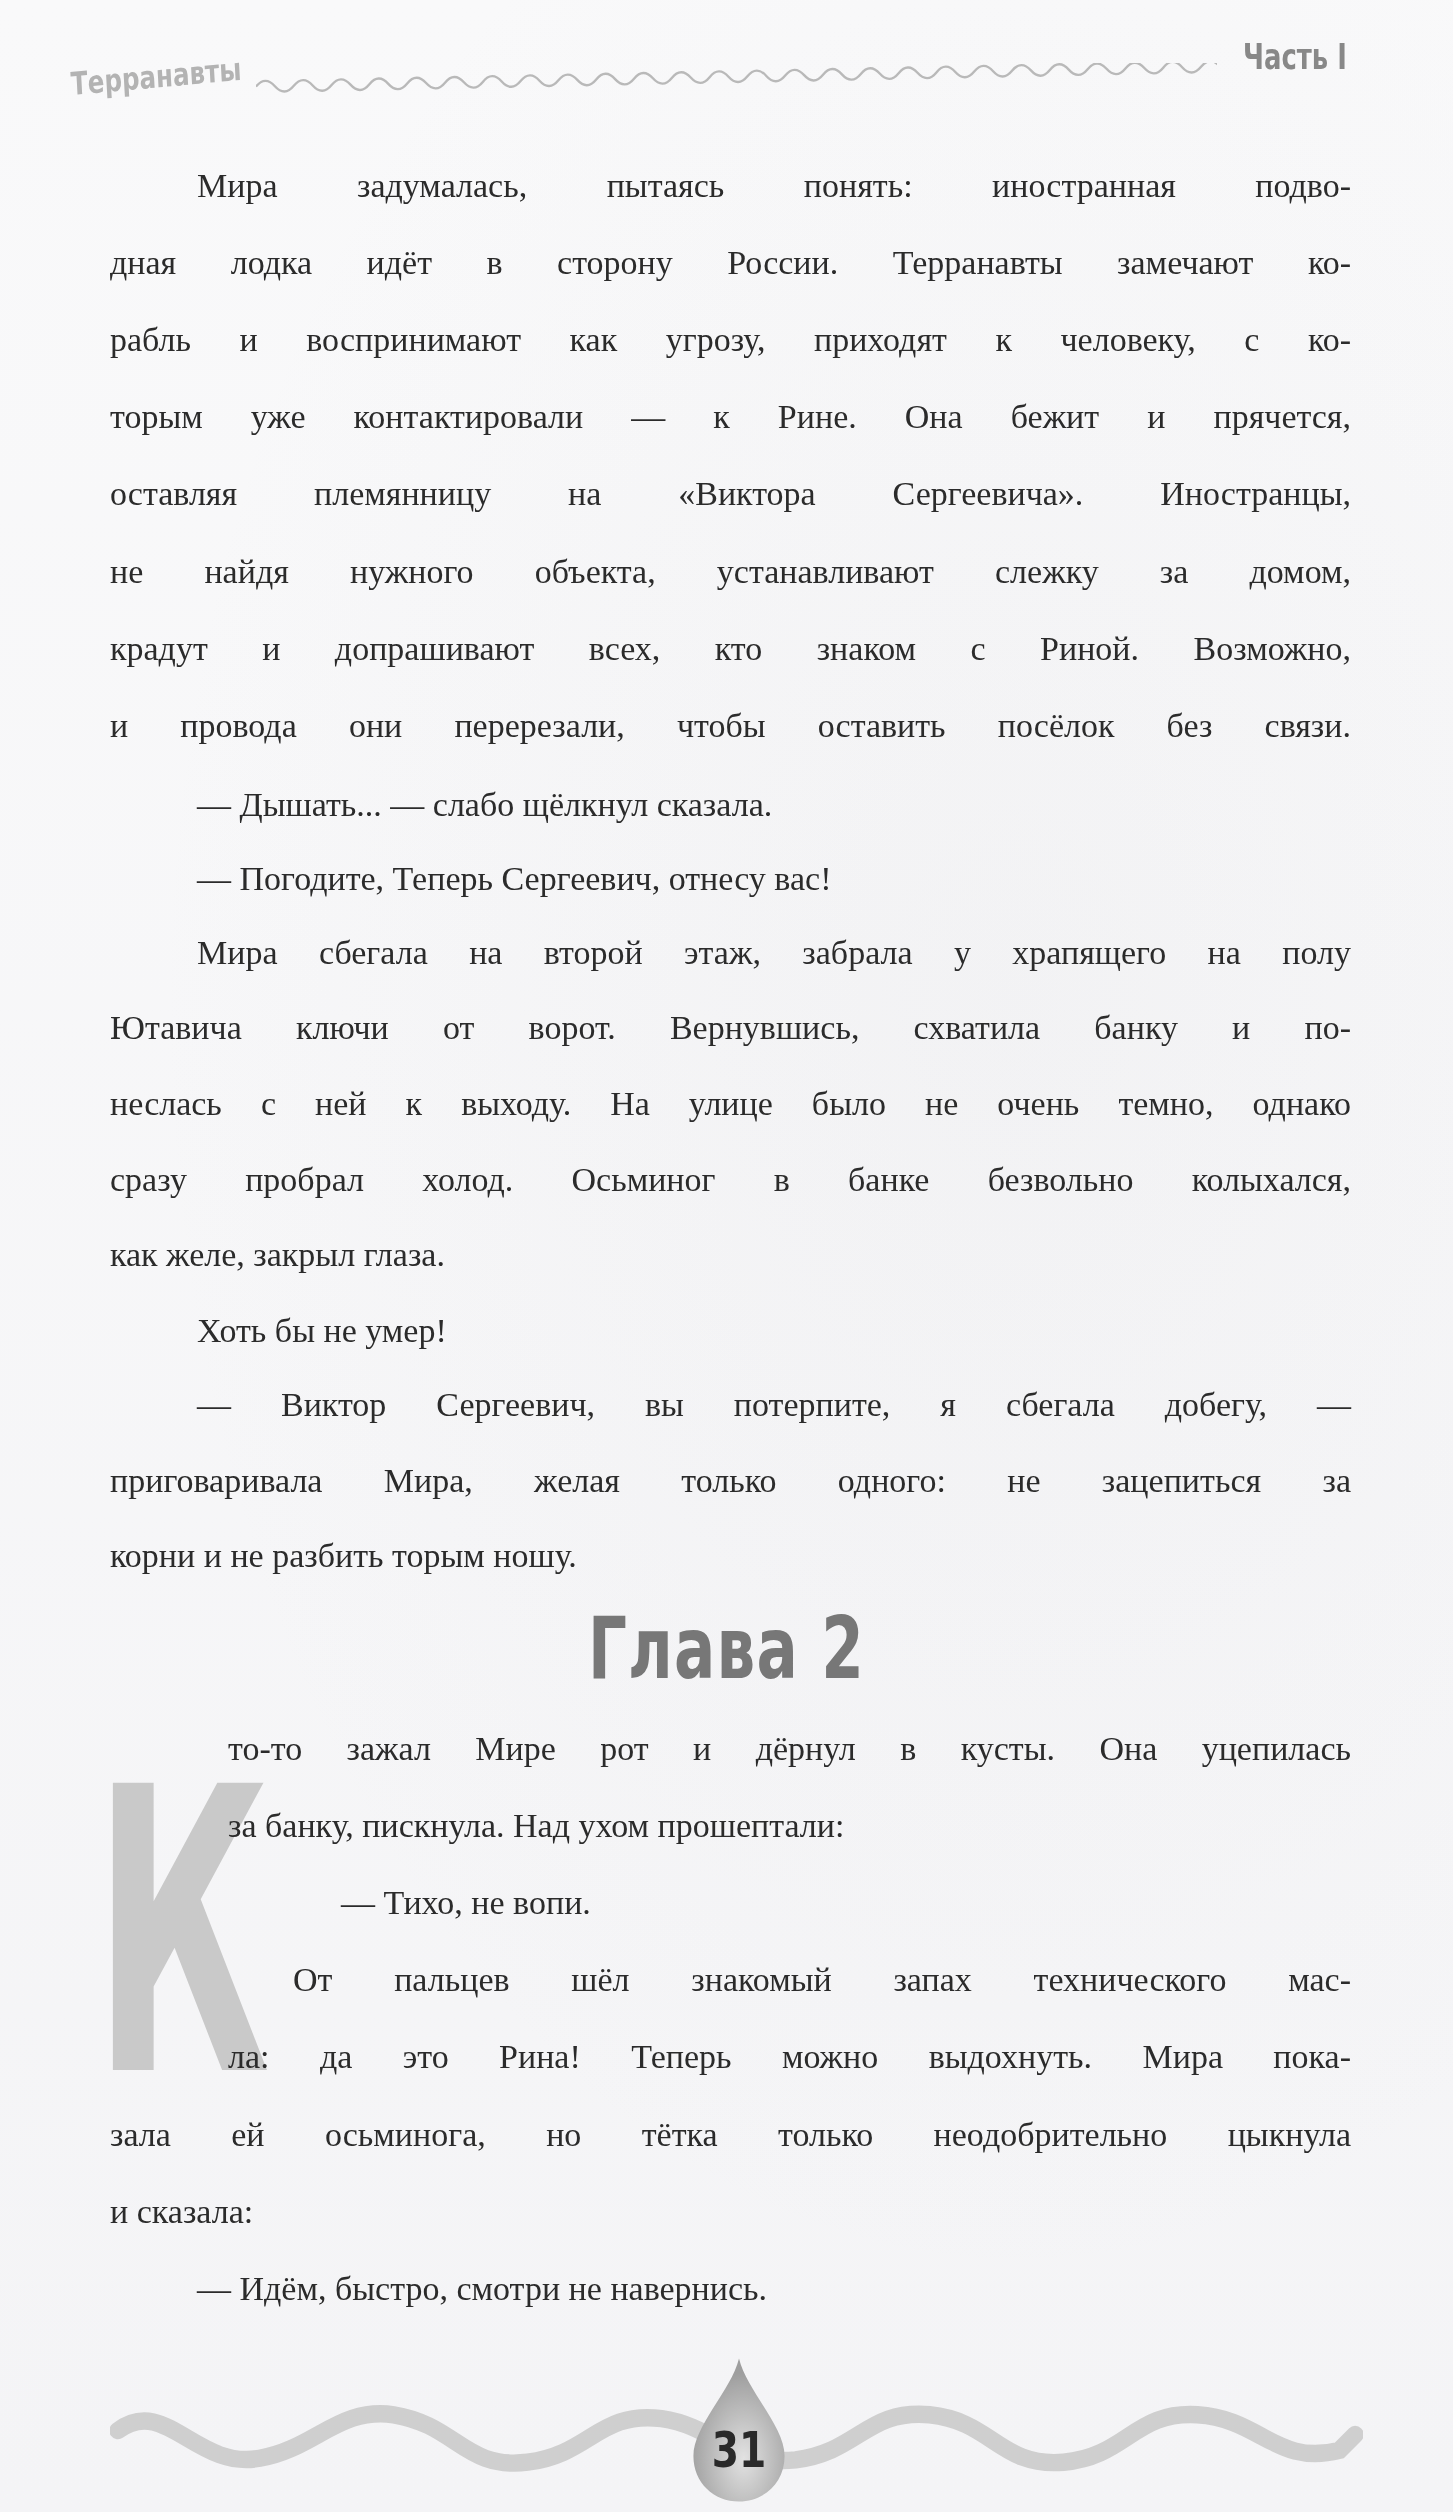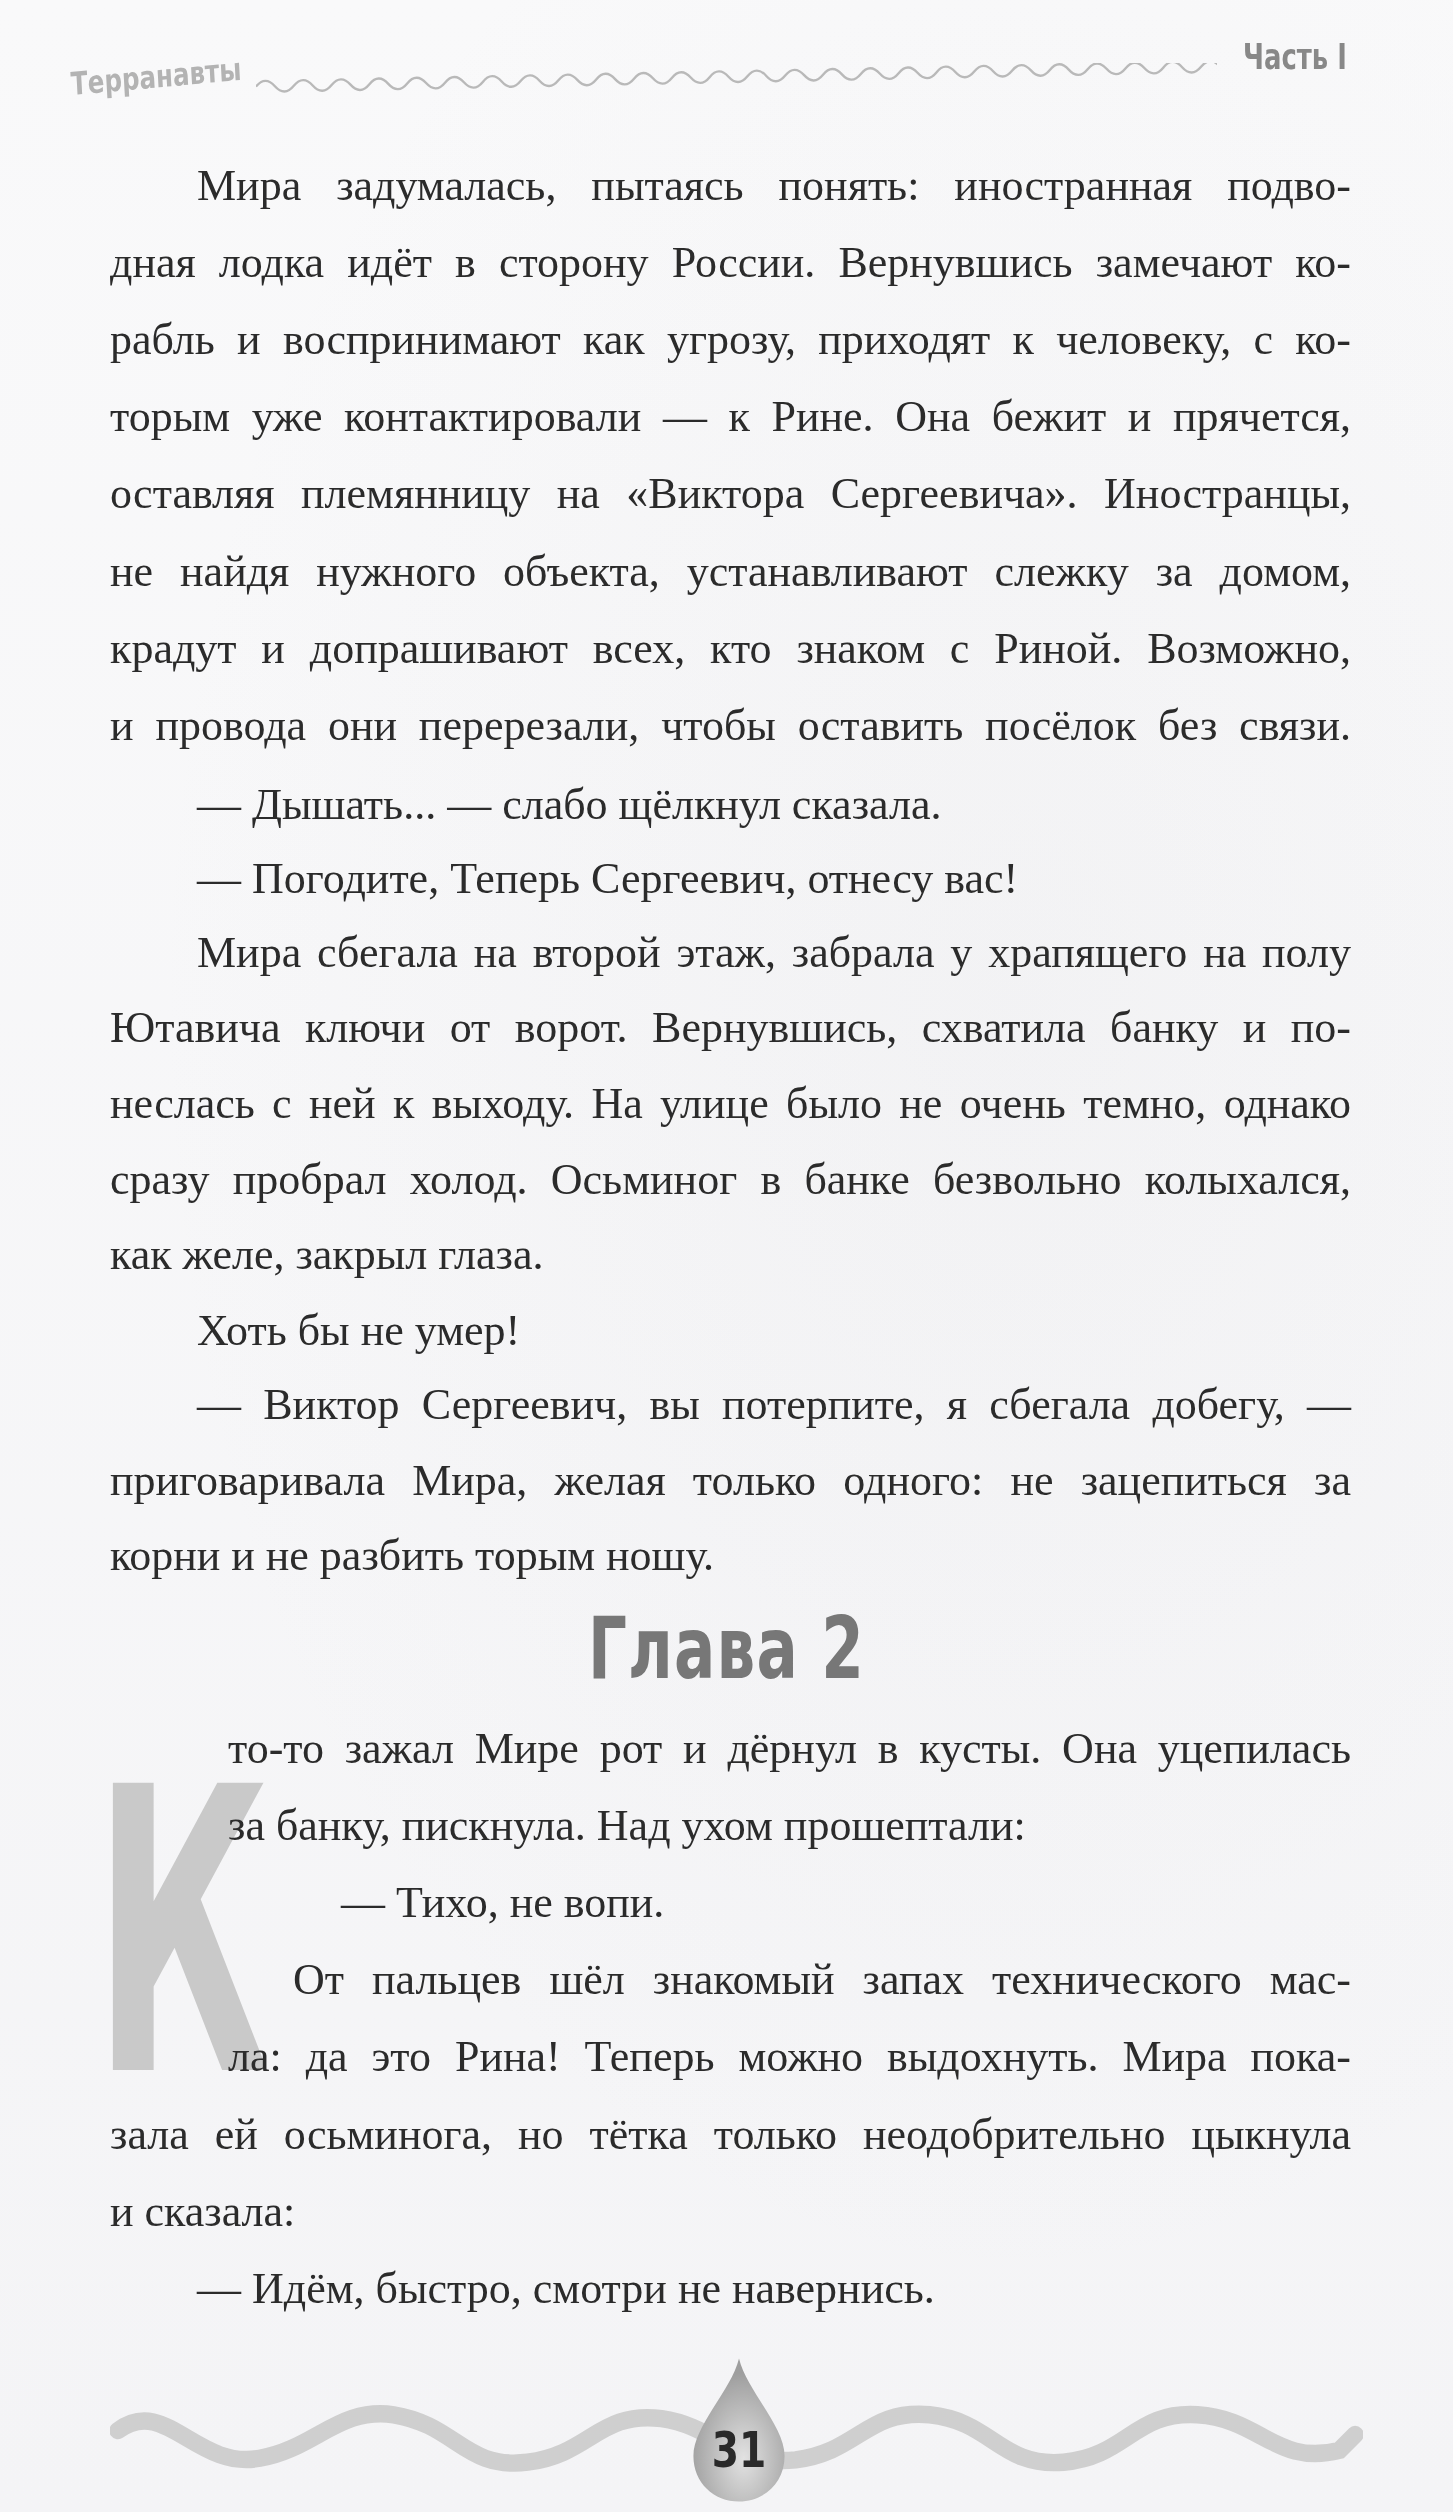--- a/index.html
+++ b/index.html
@@ -19,21 +19,21 @@
     position: absolute; font-family: "DejaVu Sans", sans-serif; font-weight: bold;
     color: #9a9a9a; letter-spacing: 0px;
     transform-origin: left bottom;
   }
   .run-head.left { left: 72px; top: 66px; font-size: 31.5px; transform: scaleX(0.78) rotate(-4deg); color:#b3b3b3; }
   .run-head.right { left: 1243px; top: 36px; font-size: 36px; transform: scaleX(0.72); color:#888; }
   .head-wave { position: absolute; left: 256px; top: 63px; width: 961px; height: 31.5px; }
 
   .line {
     position: absolute; left: 110px; width: 1241px;
-    font-size: 44px; line-height: 55px; white-space: nowrap;
+    font-size: 34px; line-height: 55px; white-space: nowrap;
     text-align: justify; text-align-last: justify;
     transform-origin: left center;
   }
   .line.last { text-align-last: left; }
   .line.indent { left: 197px; width: 1154px; }
   .line.wrap2 { left: 205px; width: 1146px; }
   .line.cap { left: 362px; width: 989px; margin-left: 48px; }
 
   .chapter {
     position: absolute; left: 0; width: 1453px; top: 1599px; text-align: center;
@@ -61,21 +61,21 @@
 <div class="paper"></div>
 
 <div class="run-head left">Терранавты</div>
 <svg class="head-wave" viewBox="0 0 1220 40" preserveAspectRatio="none">
   <path d="M0,30 q12,-14 24,0 t24,0 t24,0 t24,0 t24,0 t24,0 t24,0 t24,0 t24,0 t24,0 t24,0 t24,0 t24,0 t24,0 t24,0 t24,0 t24,0 t24,0 t24,0 t24,0 t24,0 t24,0 t24,0 t24,0 t24,0 t24,0 t24,0 t24,0 t24,0 t24,0 t24,0 t24,0 t24,0 t24,0 t24,0 t24,0 t24,0 t24,0 t24,0 t24,0 t24,0 t24,0 t24,0 t24,0 t24,0 t24,0 t24,0 t24,0 t24,0 t24,0 t24,0" fill="none" stroke="#b9b9b9" stroke-width="3" transform="rotate(-1.2 0 30)"></path>
 </svg>
 <div class="run-head right">Часть I</div>
 
 <div>
   <div class="line indent" style="top:158px">Мира задумалась, пытаясь понять: иностранная подво-</div>
-  <div class="line" style="top:235px">дная лодка идёт в сторону России. Вернувшись замечают ко-</div>
+  <div class="line" style="top:235px">дная лодка идёт в сторону России. Терранавты замечают ко-</div>
   <div class="line" style="top:312px">рабль и воспринимают как угрозу, приходят к человеку, с ко-</div>
   <div class="line" style="top:389px">торым уже контактировали — к Рине. Она бежит и прячется,</div>
   <div class="line" style="top:466px">оставляя племянницу на «Виктора Сергеевича». Иностранцы,</div>
   <div class="line" style="top:544px">не найдя нужного объекта, устанавливают слежку за домом,</div>
   <div class="line" style="top:621px">крадут и допрашивают всех, кто знаком с Риной. Возможно,</div>
   <div class="line" style="top:698px">и провода они перерезали, чтобы оставить посёлок без связи.</div>
   <div class="line indent last" style="top:777px">— Дышать... — слабо щёлкнул сказала.</div>
   <div class="line indent last" style="top:851px">— Погодите, Теперь Сергеевич, отнесу вас!</div>
   <div class="line indent" style="top:925px">Мира сбегала на второй этаж, забрала у храпящего на полу</div>
   <div class="line" style="top:1000px">Ютавича ключи от ворот. Вернувшись, схватила банку и по-</div>

